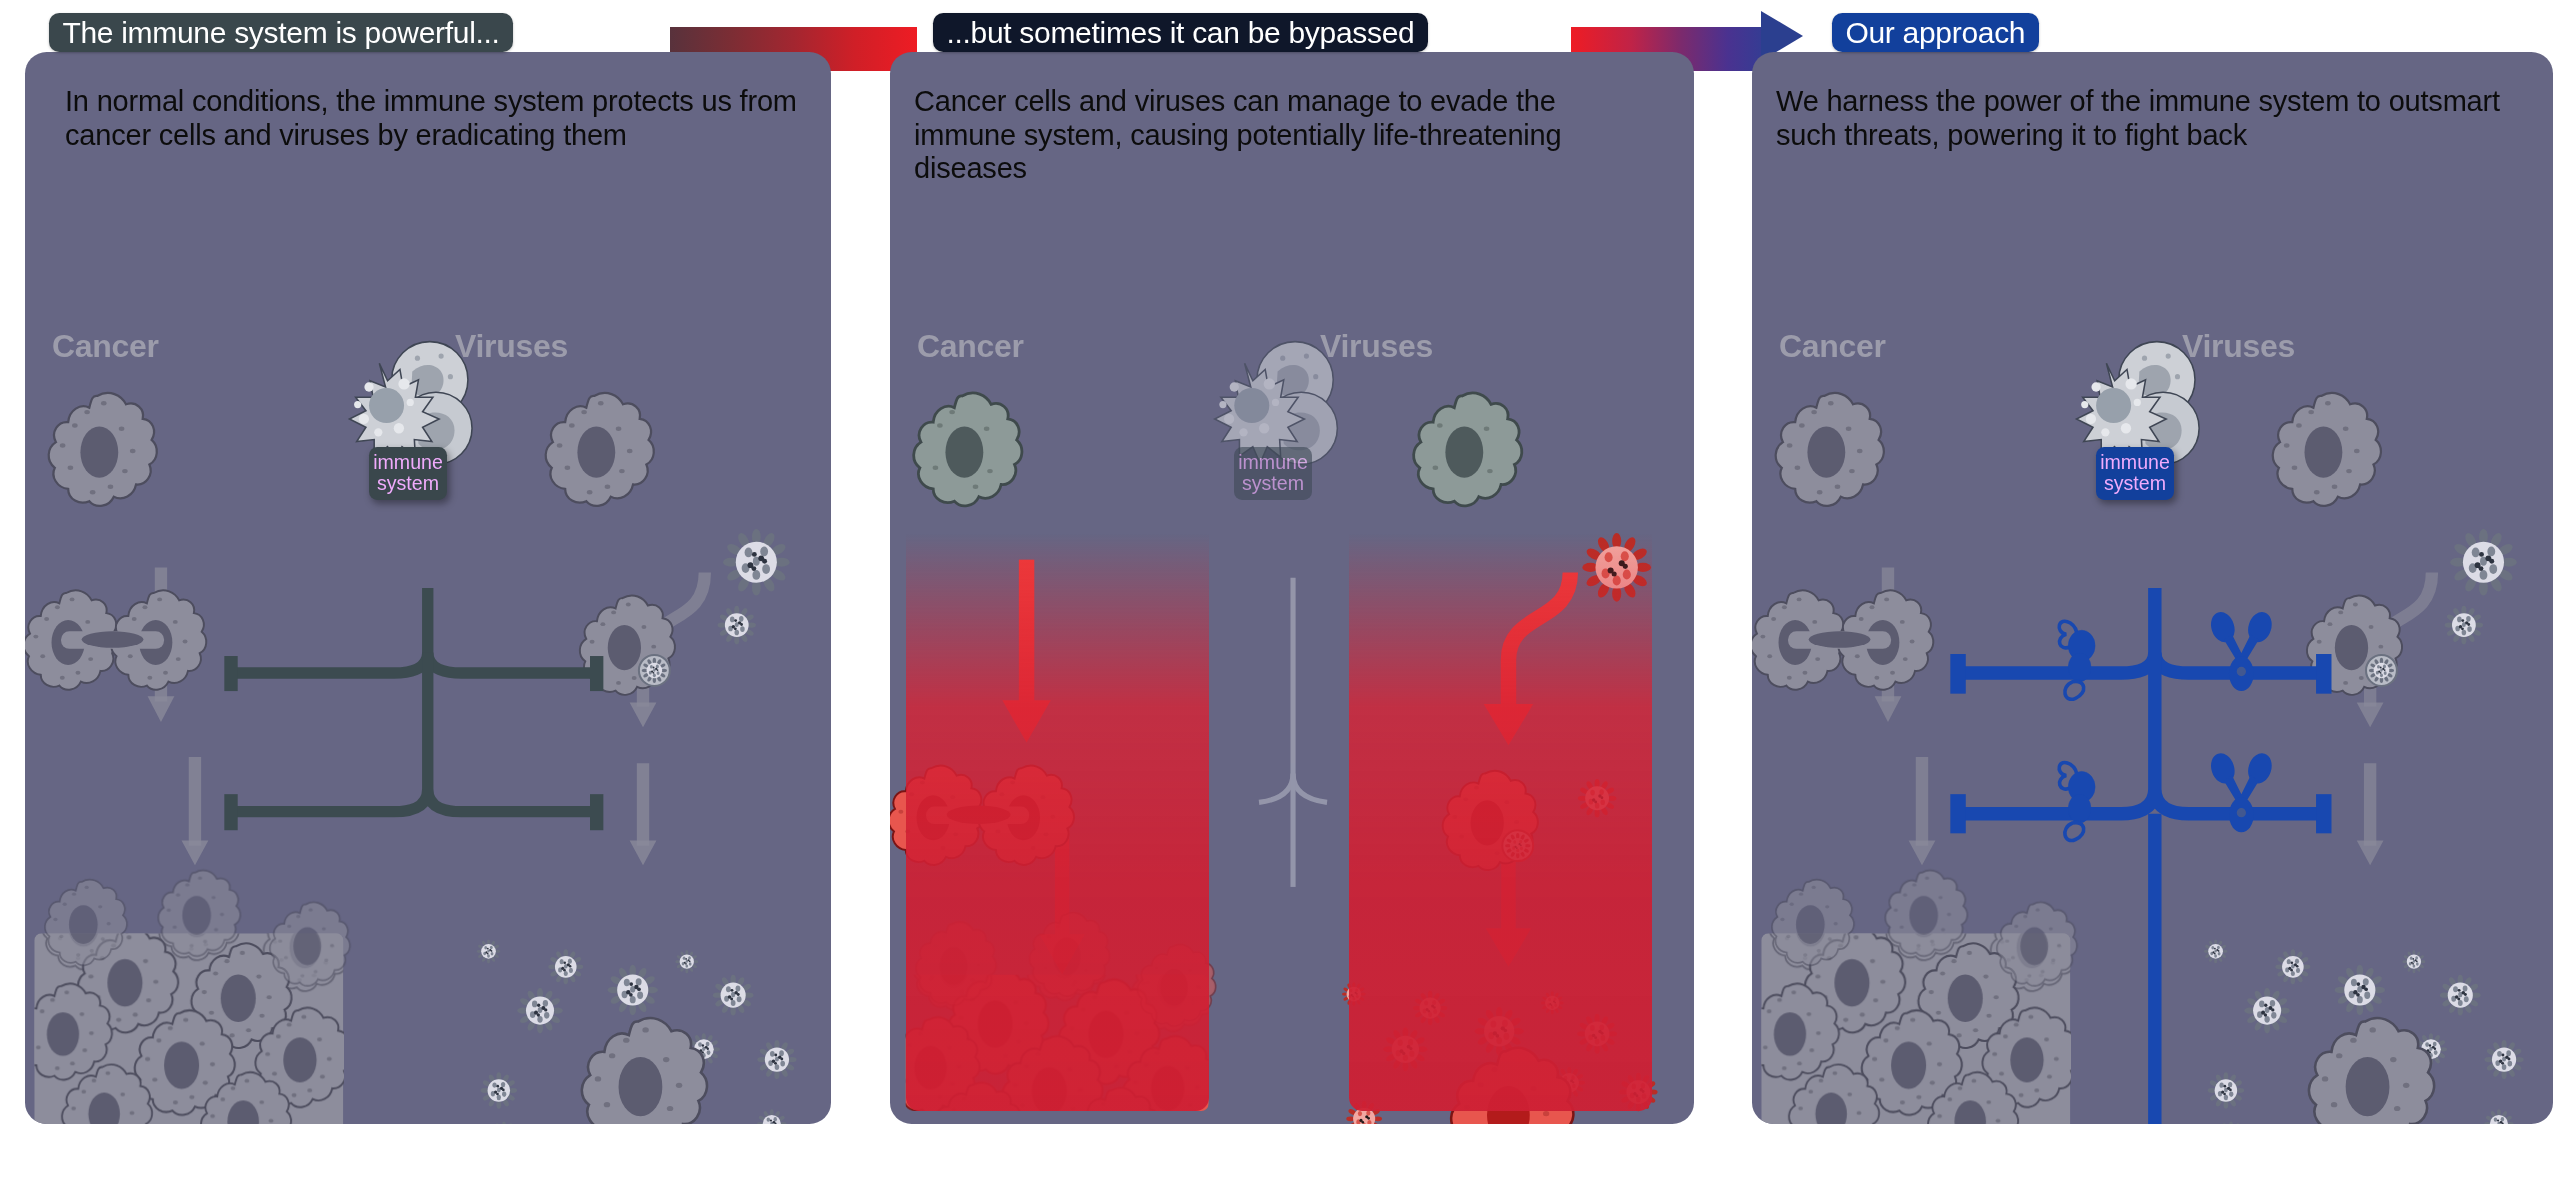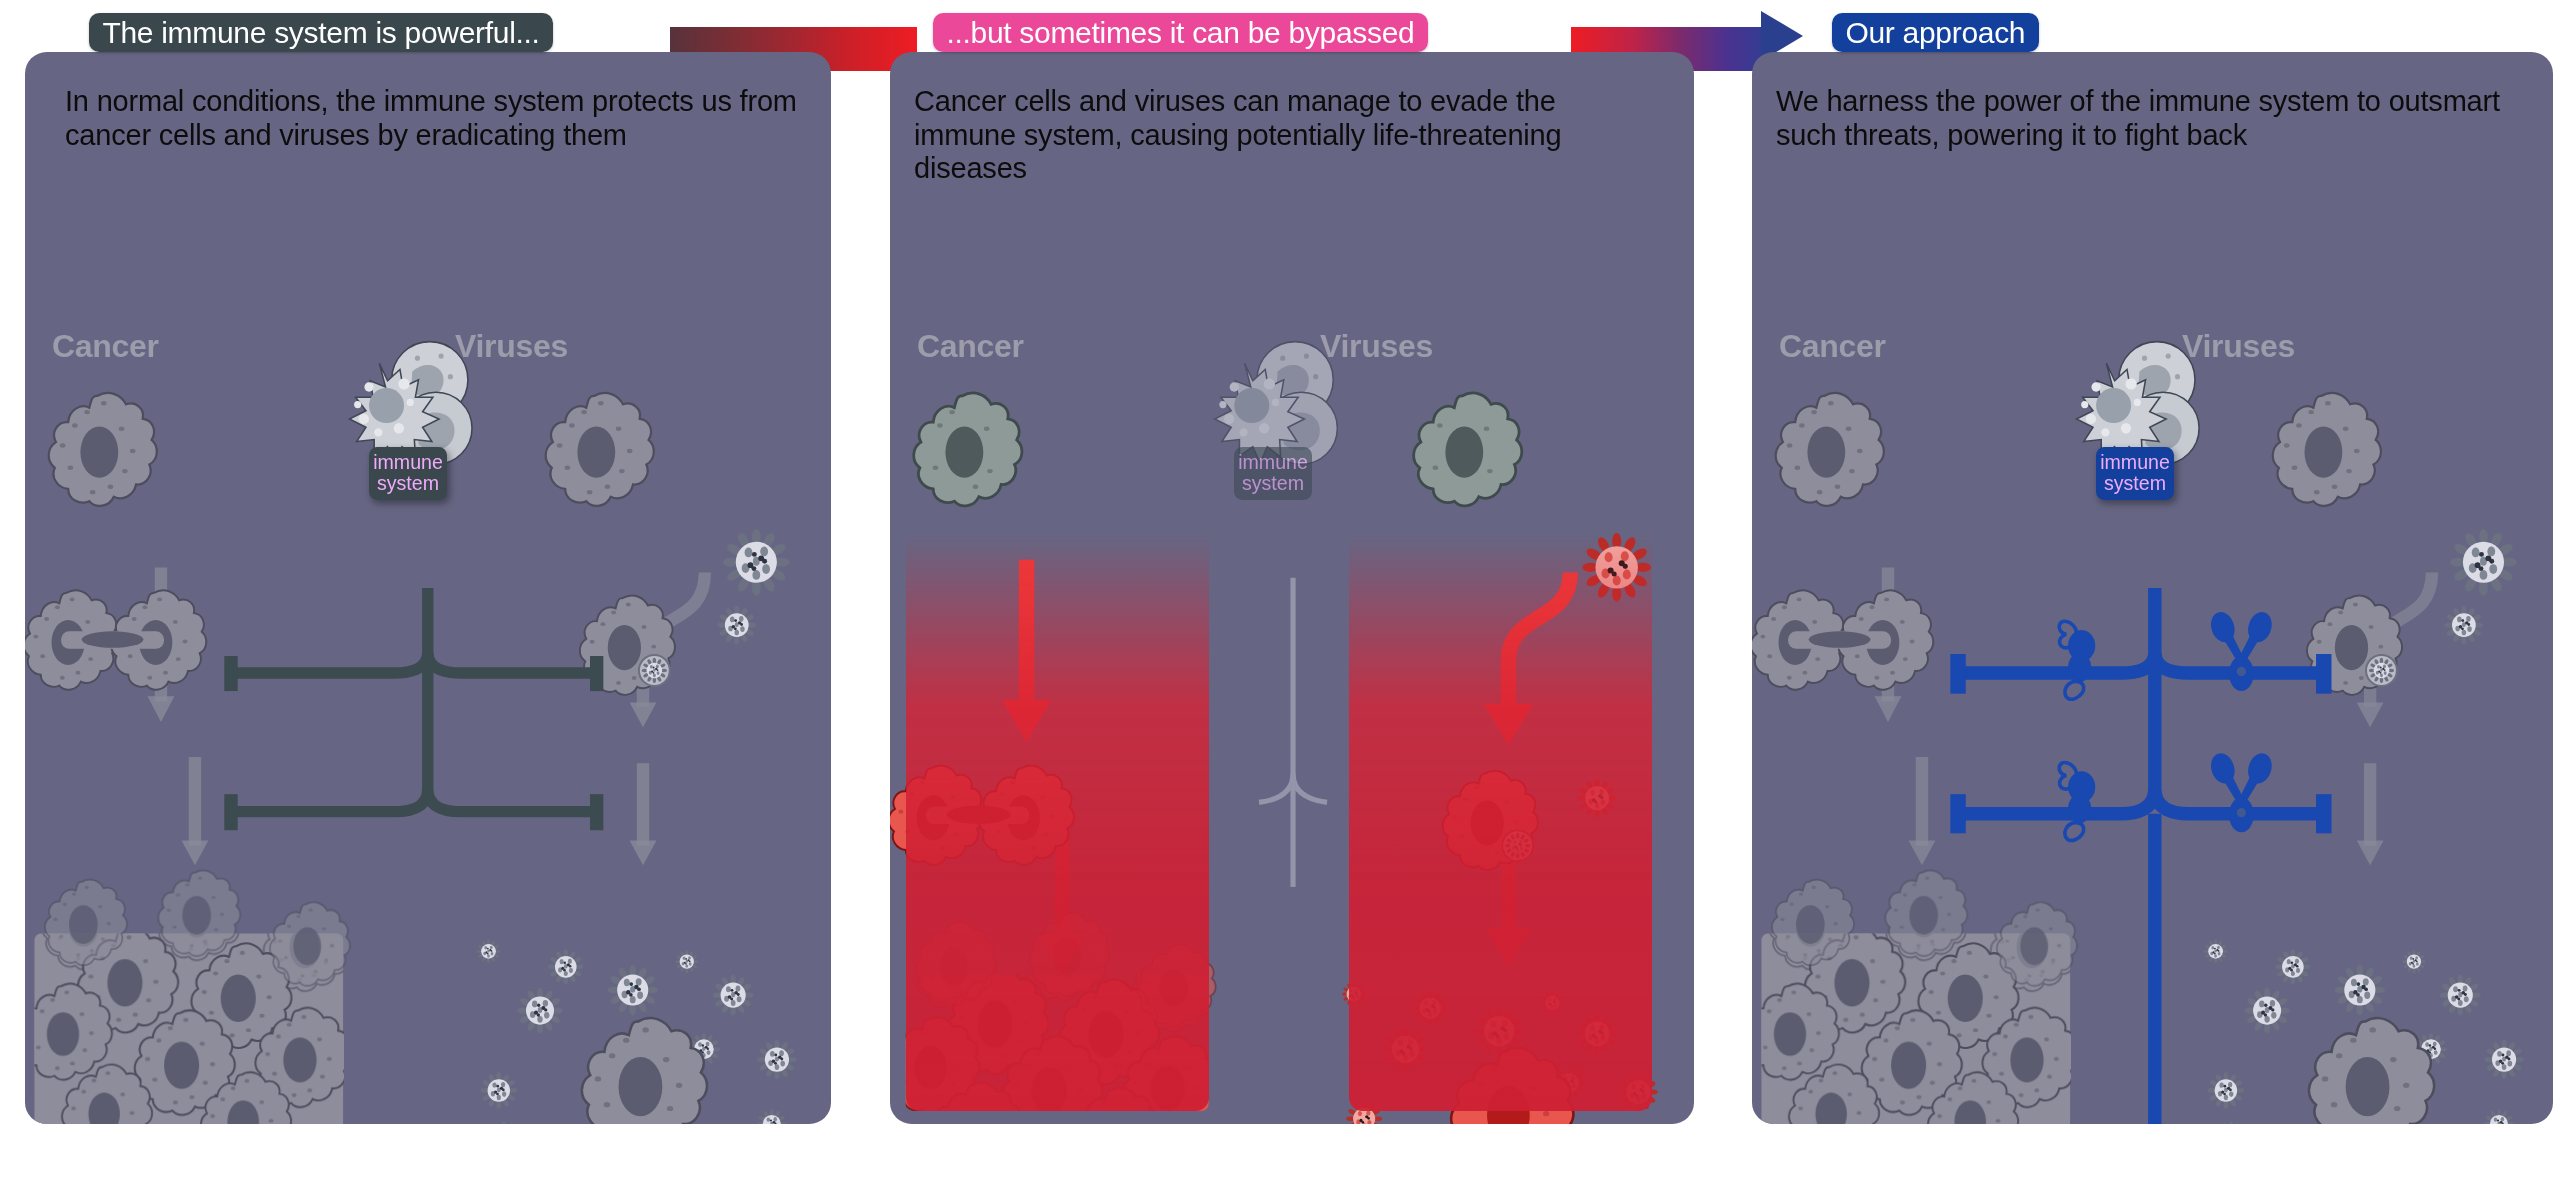--- a/index.html
+++ b/index.html
@@ -24,22 +24,22 @@
   #panel-1 { left:25px;   width:806px; }
   #panel-2 { left:890px; width:804px; }
   #panel-3 { left:1752px; width:801px; }
 
   
   .badge { position:absolute; top:13.4px; height:39px; border-radius:10.3px;
            display:flex; align-items:center; padding:0 13.4px; z-index:6;
            box-shadow:0 1px 2.6px rgba(0,0,0,.25); }
   .badge span { color:#fff; font-size:30px; line-height:1; font-weight:400;
                 white-space:nowrap; letter-spacing:-0.3px; }
-  #badge-1 { left:49px;   background:#3a474c;margin-left:40px; }
-  #badge-2 { left:933px; background:#ec4899; }
+  #badge-1 { left:49px;   background:#3a474c; }
+  #badge-2 { left:933px; background:#0f172a; }
   #badge-3 { left:1832px; background:#12409c; }
 
   
   .caption { position:absolute; top:85px; z-index:7; color:#0c0c0c;
              font-size:29px; line-height:1.16; width:737px; letter-spacing:-0.2px; }
   #cap-1 { left:65px; }  #cap-2 { left:914px; } #cap-3 { left:1776px; }
 
   
   .colhead { position:absolute; font-size:32px; font-weight:bold; color:#9c9cab;
              z-index:8; letter-spacing:-0.3px; }

